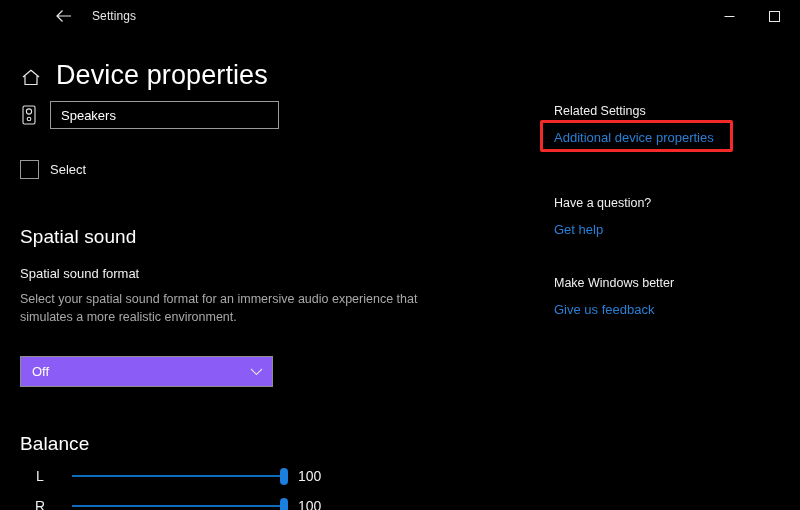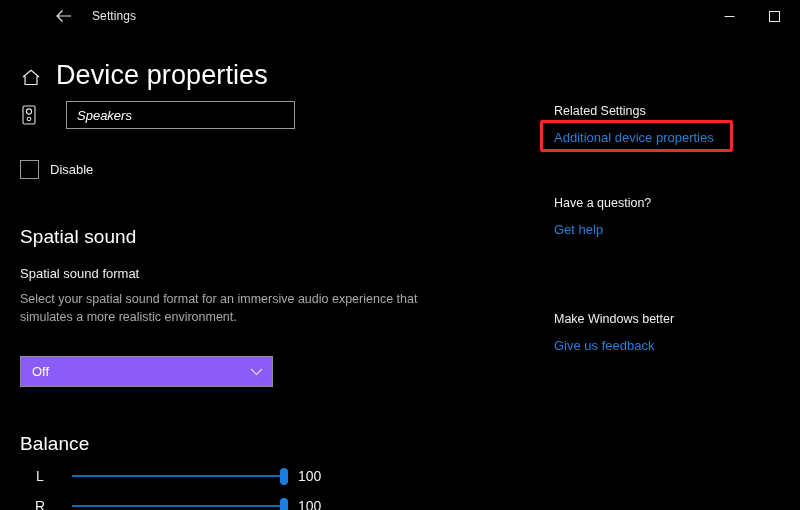--- a/index.html
+++ b/index.html
@@ -101,29 +101,28 @@
     height: 22px;
     display: flex;
     align-items: center;
     justify-content: center;
     flex: 0 0 auto;
   }
   .name-input {
     width: 229px;
     height: 28px;
     box-sizing: border-box;
-    margin-left: 28px;
+    margin-left: 12px;
     background: #000000;
     border: 1px solid #9a9a9a;
     color: #ffffff;
     font-family: "Liberation Sans", sans-serif;
     font-size: 13px;
     padding: 0 10px;
     outline: none;
-    font-style: italic;
   }
   .rename-btn {
     margin-left: 6px;
     width: 80px;
     height: 28px;
     background: #333333;
     border: 1px solid #333333;
     color: #ffffff;
     font-family: "Liberation Sans", sans-serif;
     font-size: 13px;
@@ -263,21 +262,21 @@
   }
   .aside-link {
     font-size: 13px;
     color: #2a7fd4;
     text-decoration: none;
     display: inline-block;
     cursor: default;
   }
   .aside-group { margin-bottom: 0; }
   .aside-group.g2 { margin-top: 50px; }
-  .aside-group.g3 { margin-top: 74px; }
+  .aside-group.g3 { margin-top: 38px; }
 
   
   .highlight-box {
     position: absolute;
     left: 540px;
     top: 120px;
     width: 193px;
     height: 32px;
     border: 3px solid #f42a2a;
     border-radius: 2px;
@@ -339,21 +338,21 @@
         <rect x="1" y="1" width="12" height="18" rx="1.5" fill="none" stroke="#e2e2e2" stroke-width="1.1"></rect>
         <circle cx="7" cy="6.5" r="2.6" fill="none" stroke="#e2e2e2" stroke-width="1.1"></circle>
         <circle cx="7" cy="14" r="1.8" fill="none" stroke="#e2e2e2" stroke-width="1.1"></circle>
       </svg>
     </span>
     <input class="name-input" type="text" value="Speakers" style="">
   </div>
 
   <div class="disable-row">
     <span class="checkbox"></span>
-    <span class="disable-label">Disable</span>
+    <span class="disable-label">Select</span>
   </div>
 
   <div class="section-heading">Spatial sound</div>
   <div class="field-label">Spatial sound format</div>
   <div class="field-desc">Select your spatial sound format for an immersive audio experience that simulates a more realistic environment.</div>
 
   <div class="select-wrap">
     <span class="select-value">Off</span>
     <span class="chevron">
       <svg width="13" height="8" viewBox="0 0 13 8">

